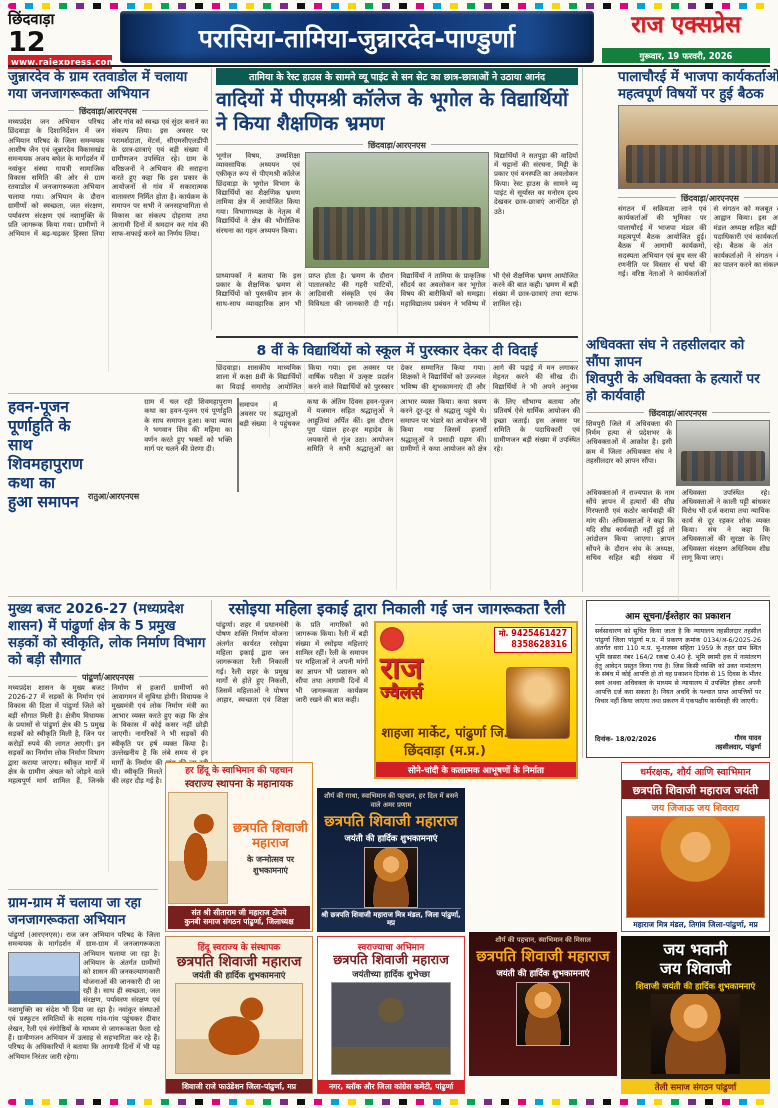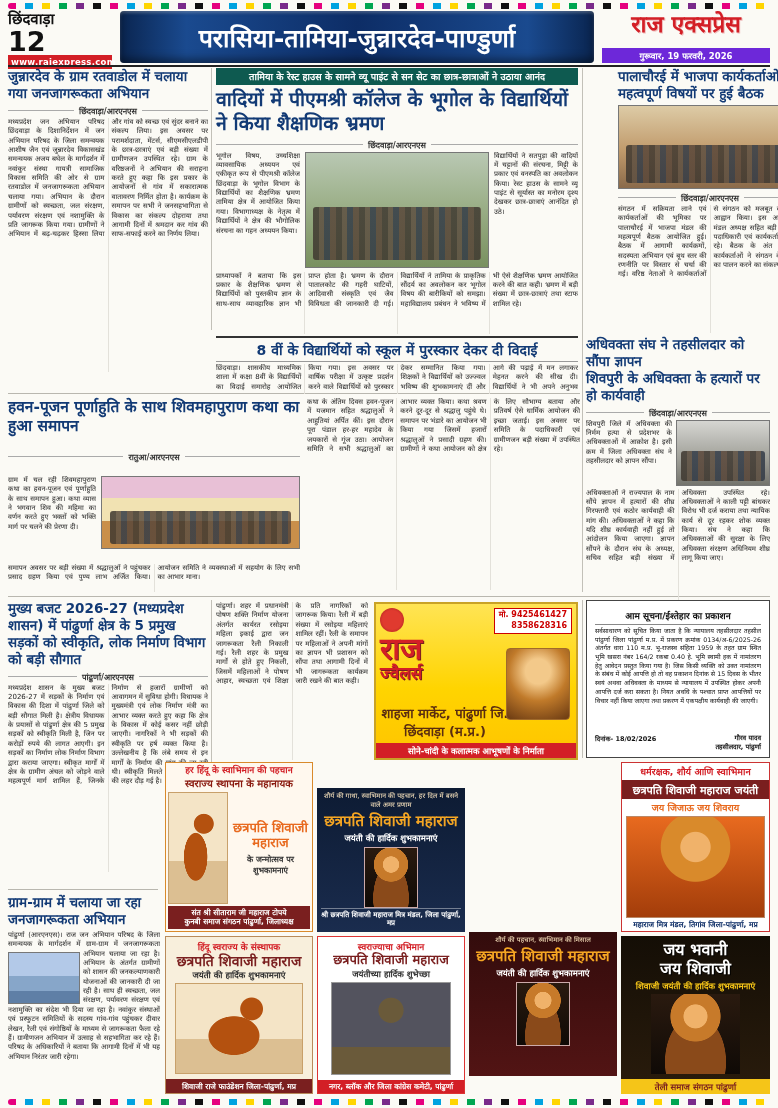--- a/index.html
+++ b/index.html
@@ -21,21 +21,21 @@
   .m-left{width:104px;display:flex;flex-direction:column;}
   .edition{font-weight:bold;font-size:15px;line-height:1.1;}
   .pagenum{font-weight:bold;font-size:27px;line-height:1;}
   .site-bar{margin-top:auto;background:#d31f26;color:#fff;font-size:8.5px;font-weight:bold;padding:2px 3px;letter-spacing:.3px;}
   .m-banner{flex:1;color:#fff;display:flex;align-items:center;justify-content:center;
     font-size:25px;font-weight:bold;border-radius:4px;
     background:linear-gradient(90deg,#0a2550,#1a4a8f 14%,#0d2d66 50%,#1a4a8f 86%,#0a2550);
     box-shadow:inset 0 -4px 8px rgba(0,0,0,.45), inset 0 2px 3px rgba(255,255,255,.25);}
   .m-right{width:168px;display:flex;flex-direction:column;align-items:center;}
   .paper-name{color:#d31f26;font-weight:bold;font-size:23px;line-height:1.15;text-shadow:1px 1px 0 #f0bdbd;}
-  .date-bar{margin-top:auto;width:100%;background:#6d28d9;color:#fff;font-size:8.5px;text-align:center;padding:2px 0;font-weight:bold;}
+  .date-bar{margin-top:auto;width:100%;background:#15803d;color:#fff;font-size:8.5px;text-align:center;padding:2px 0;font-weight:bold;}
   #mast-rule{left:8px;top:65px;width:762px;border-top:2px solid #222;}
 
   
   .hl{color:#123a75;font-weight:bold;display:block;}
   .hl-md{font-size:13.5px;line-height:1.25;}
   .hl-lg{font-size:15.5px;line-height:1.22;}
   .hl-xl{font-size:19.5px;line-height:1.22;}
   .center{text-align:center;}
   .kicker{background:#0e5a50;color:#fff;font-size:9.5px;font-weight:bold;text-align:center;padding:2px 3px;margin-bottom:3px;}
   .byline{display:flex;align-items:center;gap:5px;font-size:8px;font-weight:bold;color:#333;margin:3px 0 2px;white-space:nowrap;}
@@ -82,21 +82,21 @@
   #art-bjp .bt{height:128px;}
   #art-farewell{left:216px;top:336px;width:362px;height:54px;}
   .fw-head{border-top:2px solid #333;border-bottom:1px solid #999;padding:2px 0;font-size:14px;}
   #art-farewell .bt{height:30px;margin-top:2px;}
   #art-adv{left:586px;top:336px;width:184px;height:256px;}
   .adv-row{display:flex;gap:4px;height:66px;margin-top:2px;}
   .adv-row .mini{flex:1;}
   .adv-row .photo{width:92px;height:64px;}
   #art-adv .c2{height:118px;margin-top:3px;}
   #art-katha{left:8px;top:398px;width:572px;height:194px;display:flex;gap:7px;}
-  .katha-left{width:292px;display:flex;flex-direction:column;gap:12px;}
+  .katha-left{width:292px;display:flex;flex-direction:row;}
   .katha-row{display:flex;gap:5px;height:94px;}
   .katha-row .mini{width:88px;}
   .katha-row .photo{flex:1;}
   .katha-under{margin-top:3px;height:36px;}
   .katha-right{flex:1;}
   .katha-right .bt{height:192px;}
   #art-budget{left:8px;top:600px;width:200px;height:286px;}
   #art-budget .bt{height:188px;}
   #art-rally{left:216px;top:600px;width:362px;height:186px;}
   .rally-flex{display:flex;gap:6px;height:158px;margin-top:2px;}
@@ -267,20 +267,21 @@
     </div>
   </div>
 
   <div class="abs" id="art-budget">
     <span class="hl hl-md">मुख्य बजट 2026-27 (मध्यप्रदेश शासन) में पांढुर्णा क्षेत्र के 5 प्रमुख सड़कों को स्वीकृति, लोक निर्माण विभाग को बड़ी सौगात</span>
     <div class="byline">पांढुर्णा/आरएनएस</div>
     <div class="bt c2">मध्यप्रदेश शासन के मुख्य बजट 2026-27 में सड़कों के निर्माण एवं विकास की दिशा में पांढुर्णा जिले को बड़ी सौगात मिली है। क्षेत्रीय विधायक के प्रयासों से पांढुर्णा क्षेत्र की 5 प्रमुख सड़कों को स्वीकृति मिली है, जिन पर करोड़ों रुपये की लागत आएगी। इन सड़कों का निर्माण लोक निर्माण विभाग द्वारा कराया जाएगा। स्वीकृत मार्गों में क्षेत्र के ग्रामीण अंचल को जोड़ने वाले महत्वपूर्ण मार्ग शामिल हैं, जिनके निर्माण से हजारों ग्रामीणों को आवागमन में सुविधा होगी। विधायक ने मुख्यमंत्री एवं लोक निर्माण मंत्री का आभार व्यक्त करते हुए कहा कि क्षेत्र के विकास में कोई कसर नहीं छोड़ी जाएगी। नागरिकों ने भी सड़कों की स्वीकृति पर हर्ष व्यक्त किया है। उल्लेखनीय है कि लंबे समय से इन मार्गों के निर्माण की मांग की जा रही थी। स्वीकृति मिलते ही क्षेत्र में खुशी की लहर दौड़ गई है।</div>
   </div>
 
   <div class="abs" id="art-rally">
+    <span class="hl hl-lg center">रसोइया महिला इकाई द्वारा निकाली गई जन जागरूकता रैली</span>
     <div class="rally-flex">
       <div class="bt c2">पांढुर्णा। शहर में प्रधानमंत्री पोषण शक्ति निर्माण योजना अंतर्गत कार्यरत रसोइया महिला इकाई द्वारा जन जागरूकता रैली निकाली गई। रैली शहर के प्रमुख मार्गों से होते हुए निकली, जिसमें महिलाओं ने पोषण आहार, स्वच्छता एवं शिक्षा के प्रति नागरिकों को जागरूक किया। रैली में बड़ी संख्या में रसोइया महिलाएं शामिल रहीं। रैली के समापन पर महिलाओं ने अपनी मांगों का ज्ञापन भी प्रशासन को सौंपा तथा आगामी दिनों में भी जागरूकता कार्यक्रम जारी रखने की बात कही।</div>
       <div class="ad-jw">
         <div class="jw-top">
           <div class="jw-badge"></div>
           <div class="jw-phones">
             <div>मो. 9425461427</div>
             <div>8358628316</div>
           </div>
         </div>

